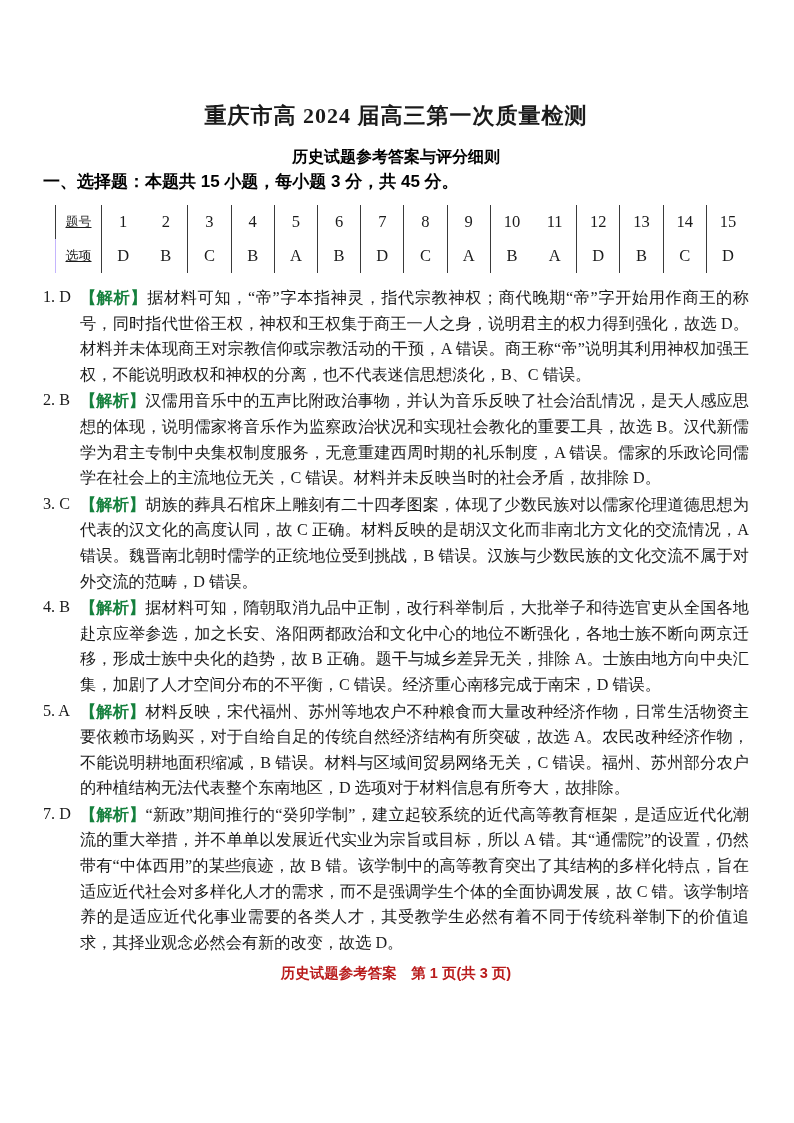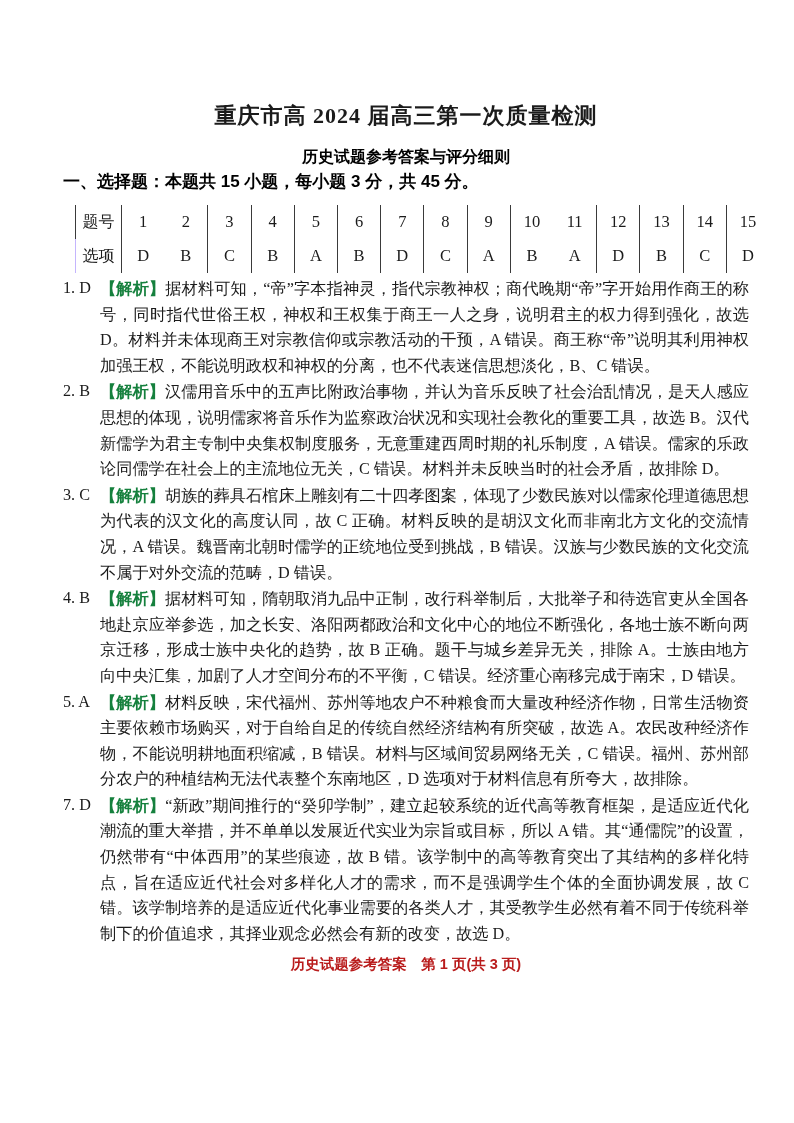--- a/index.html
+++ b/index.html
@@ -5,21 +5,21 @@
   * { margin: 0; padding: 0; box-sizing: border-box; }
   html, body { width: 794px; height: 1123px; }
   body {
     background: #ffffff;
     color: #1b1b1b;
     font-family: "Liberation Serif", "DejaVu Serif", serif;
     overflow: hidden;
   }
   .page {
     width: 794px; height: 1123px;
-    padding: 101px 45px 0 63px;
+    padding: 101px 45px 0 43px;
     position: relative;
   }
   .title {
     text-align: center;
     font-size: 22px;
     line-height: 30px;
     font-weight: 600;
     letter-spacing: 1px;
     font-family: "Liberation Serif", "DejaVu Serif", serif;
   }
@@ -49,22 +49,22 @@
     grid-auto-rows: 34px;
   }
   .ac {
     display: flex;
     align-items: center;
     justify-content: center;
     font-size: 16.5px;
     border-left: 1px solid #3a3a3a;
   }
   .ac.nb { border-left: none; }   
-  .rowhead { font-size: 16px; }
-  .explanations { margin-top: 3px; }
+  .rowhead { font-size: 13px; text-decoration: underline; }
+  .explanations { margin-top: 12px; }
   .exp {
     position: relative;
     padding-left: 37px;
     font-size: 16.2px;
     line-height: 25.6px;
     text-align: justify;
     text-justify: inter-ideograph;
   }
   .exp-label {
     position: absolute;

